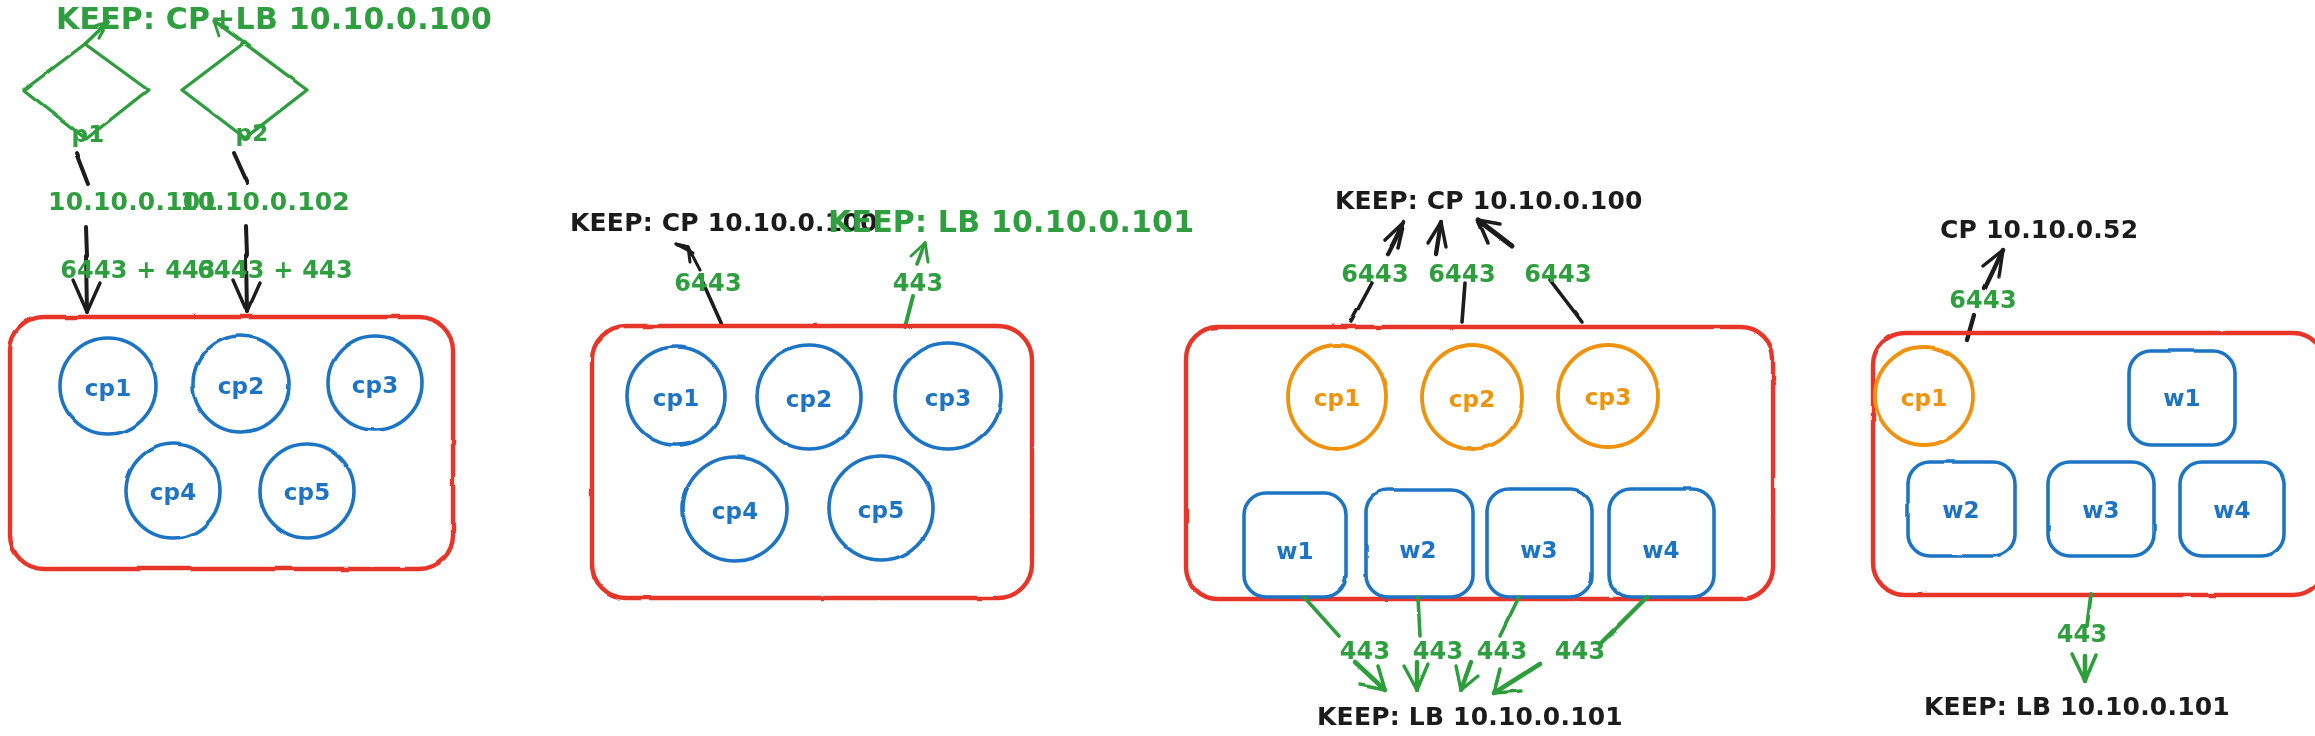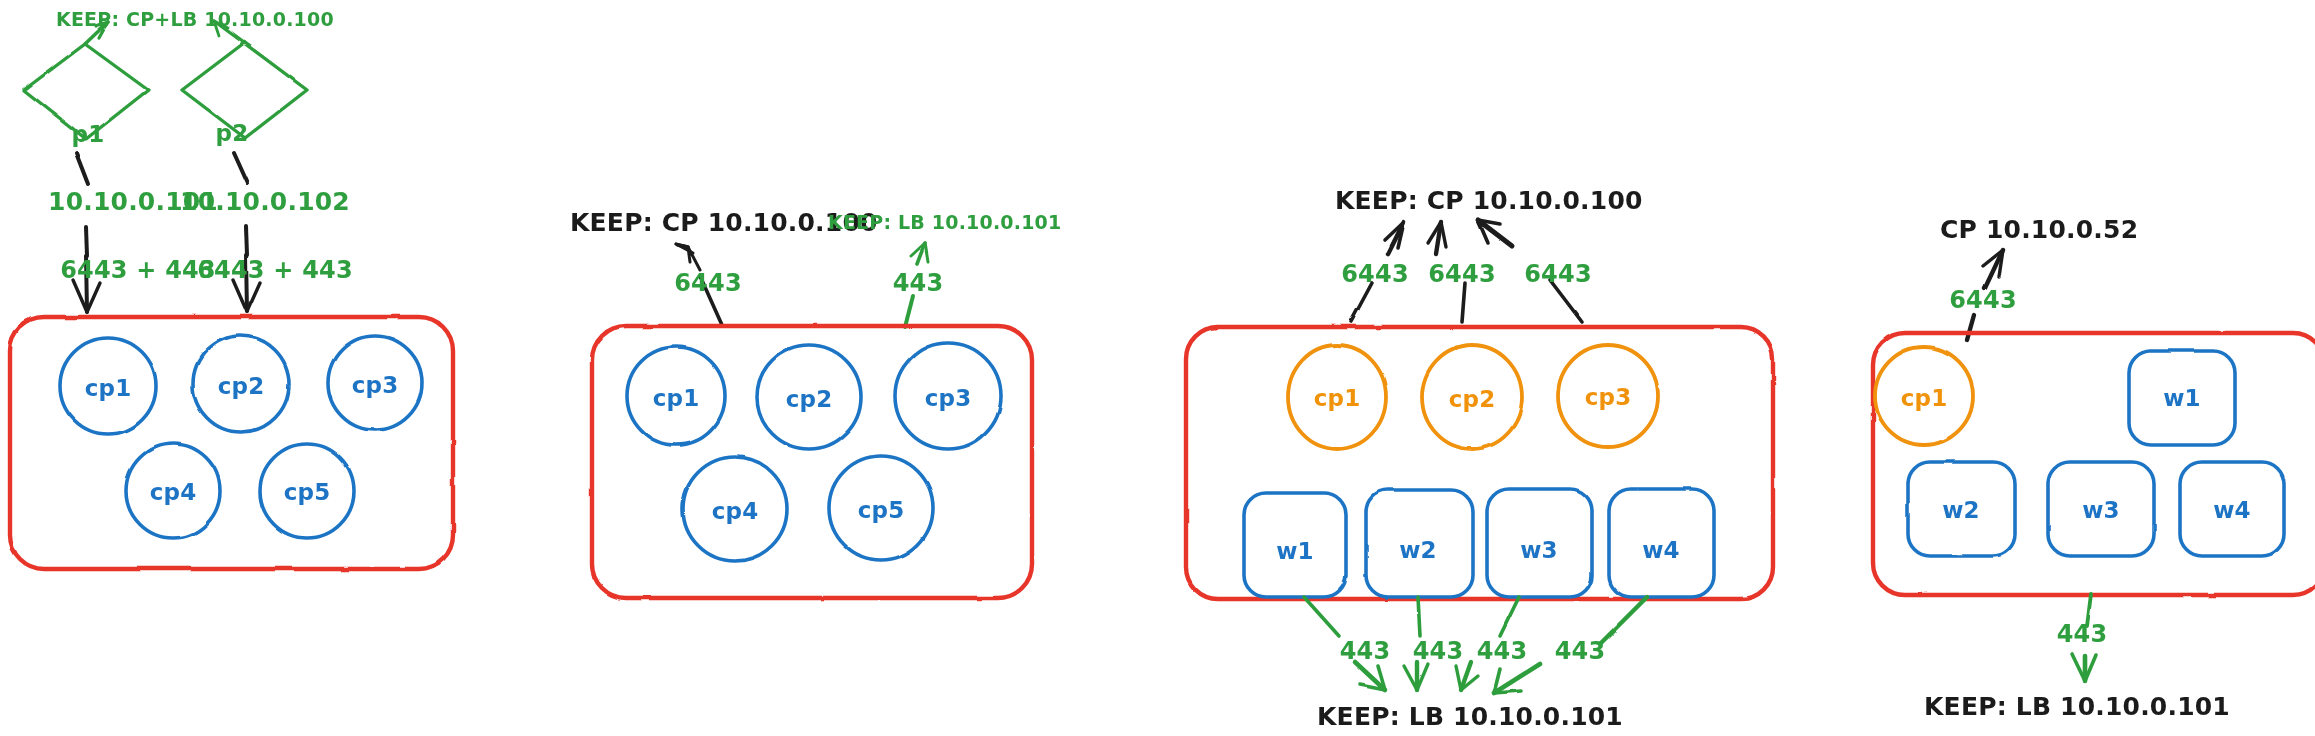--- a/index.html
+++ b/index.html
@@ -28,21 +28,21 @@
     line-height: 1;
     letter-spacing: 0.2px;
     user-select: none;
   }
   .lbl-keep {
     font-size: 25px;
     font-weight: 600;
     color: #1b1b1b;
   }
   .lbl-keep-green {
-    font-size: 19px;
+    font-size: 30px;
     font-weight: 600;
     color: #2e9e3e;
   }
   .lbl-ip-green {
     font-size: 25px;
     font-weight: 600;
     color: #2e9e3e;
   }
   .lbl-port {
     font-size: 24px;
@@ -209,21 +209,21 @@
       <path d="M2091 594 L2087 626" fill="none" stroke="#2e9e3e" stroke-width="3.8" stroke-linecap="round"></path>
       <path d="M2085 681 L2085 656" fill="none" stroke="#2e9e3e" stroke-width="4.6" stroke-linecap="round"></path>
       <path d="M2085 681 L2072 654 M2085 681 L2096 655" fill="none" stroke="#2e9e3e" stroke-width="3.6" stroke-linecap="round"></path>
     </g>
   </g>
 </svg>
 
 <div class="lbl lbl-keep-green txt-left" style="left:56px; top:19px;">KEEP: CP+LB 10.10.0.100</div>
 
 <div class="lbl lbl-node green txt-center" style="left:88px; top:134px;text-align:right;">p1</div>
-<div class="lbl lbl-node green txt-center" style="left:232px; top:133px;">p2</div>
+<div class="lbl lbl-node green txt-center" style="left:252px; top:133px;">p2</div>
 
 <div class="lbl lbl-ip-green txt-center" style="left:133px; top:201px;">10.10.0.101</div>
 <div class="lbl lbl-ip-green txt-center" style="left:265px; top:201px;">10.10.0.102</div>
 
 <div class="lbl lbl-port txt-center" style="left:138px; top:270px;">6443 + 443</div>
 <div class="lbl lbl-port txt-center" style="left:275px; top:270px;">6443 + 443</div>
 
 <div class="lbl lbl-node blue txt-center" style="left:108px; top:388px;">cp1</div>
 <div class="lbl lbl-node blue txt-center" style="left:241px; top:386px;">cp2</div>
 <div class="lbl lbl-node blue txt-center" style="left:375px; top:385px;">cp3</div>

